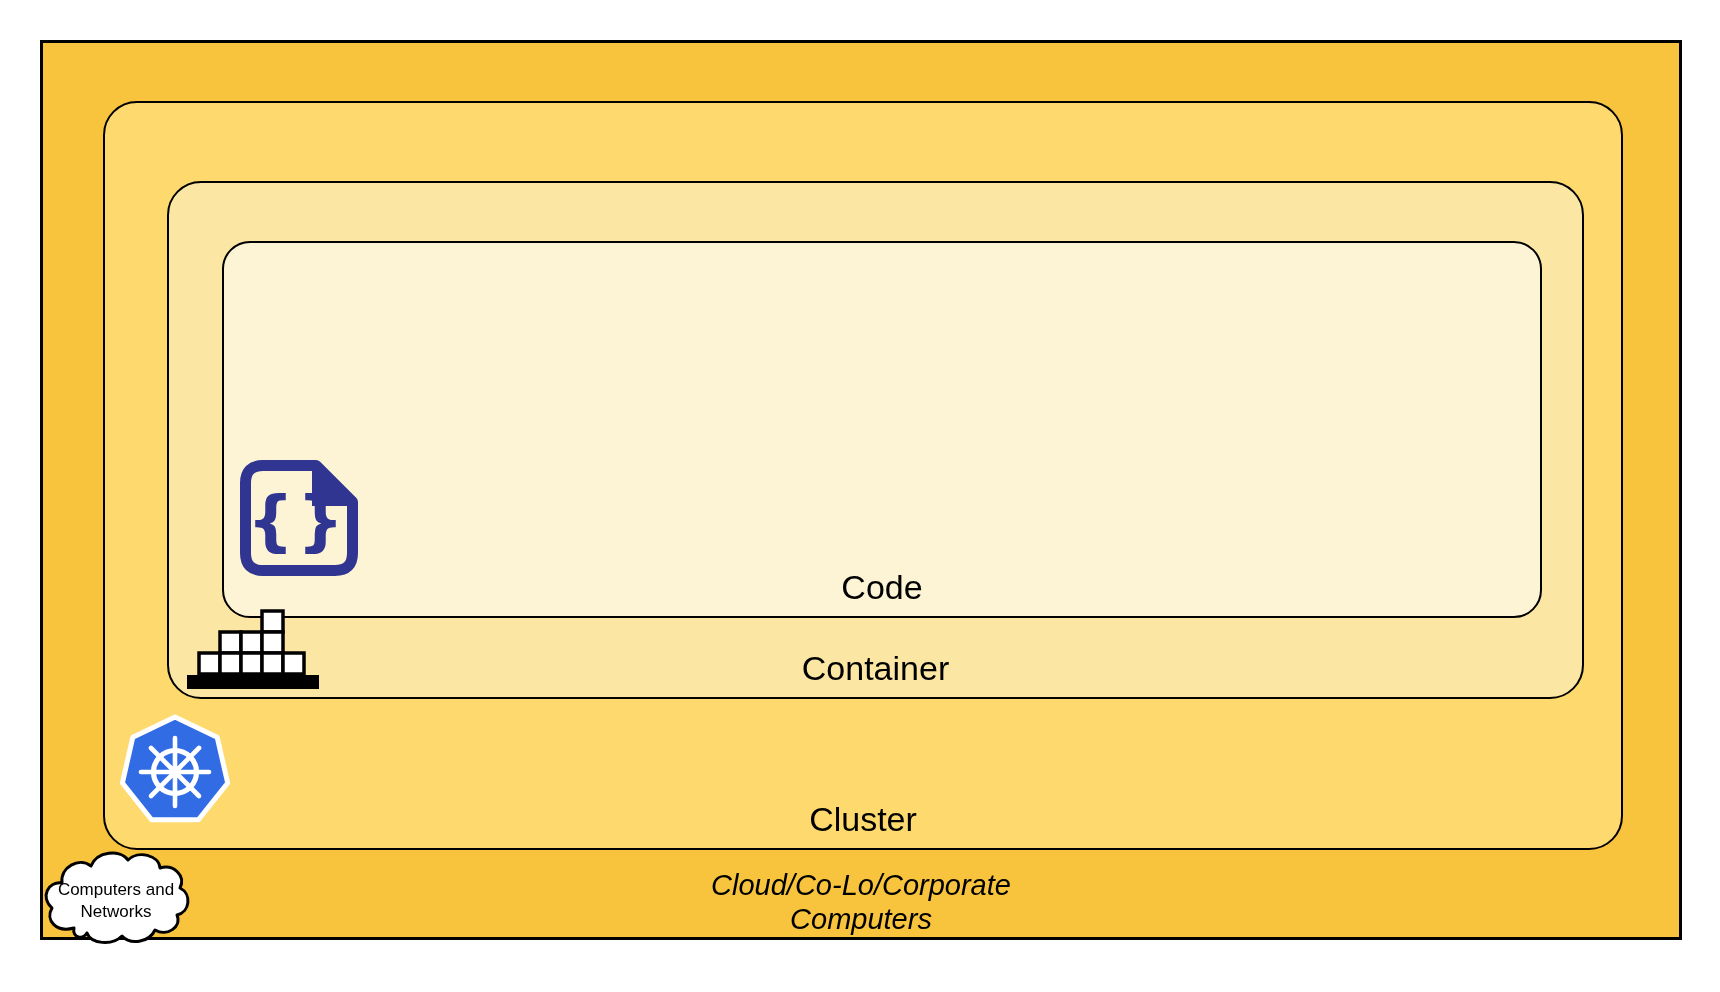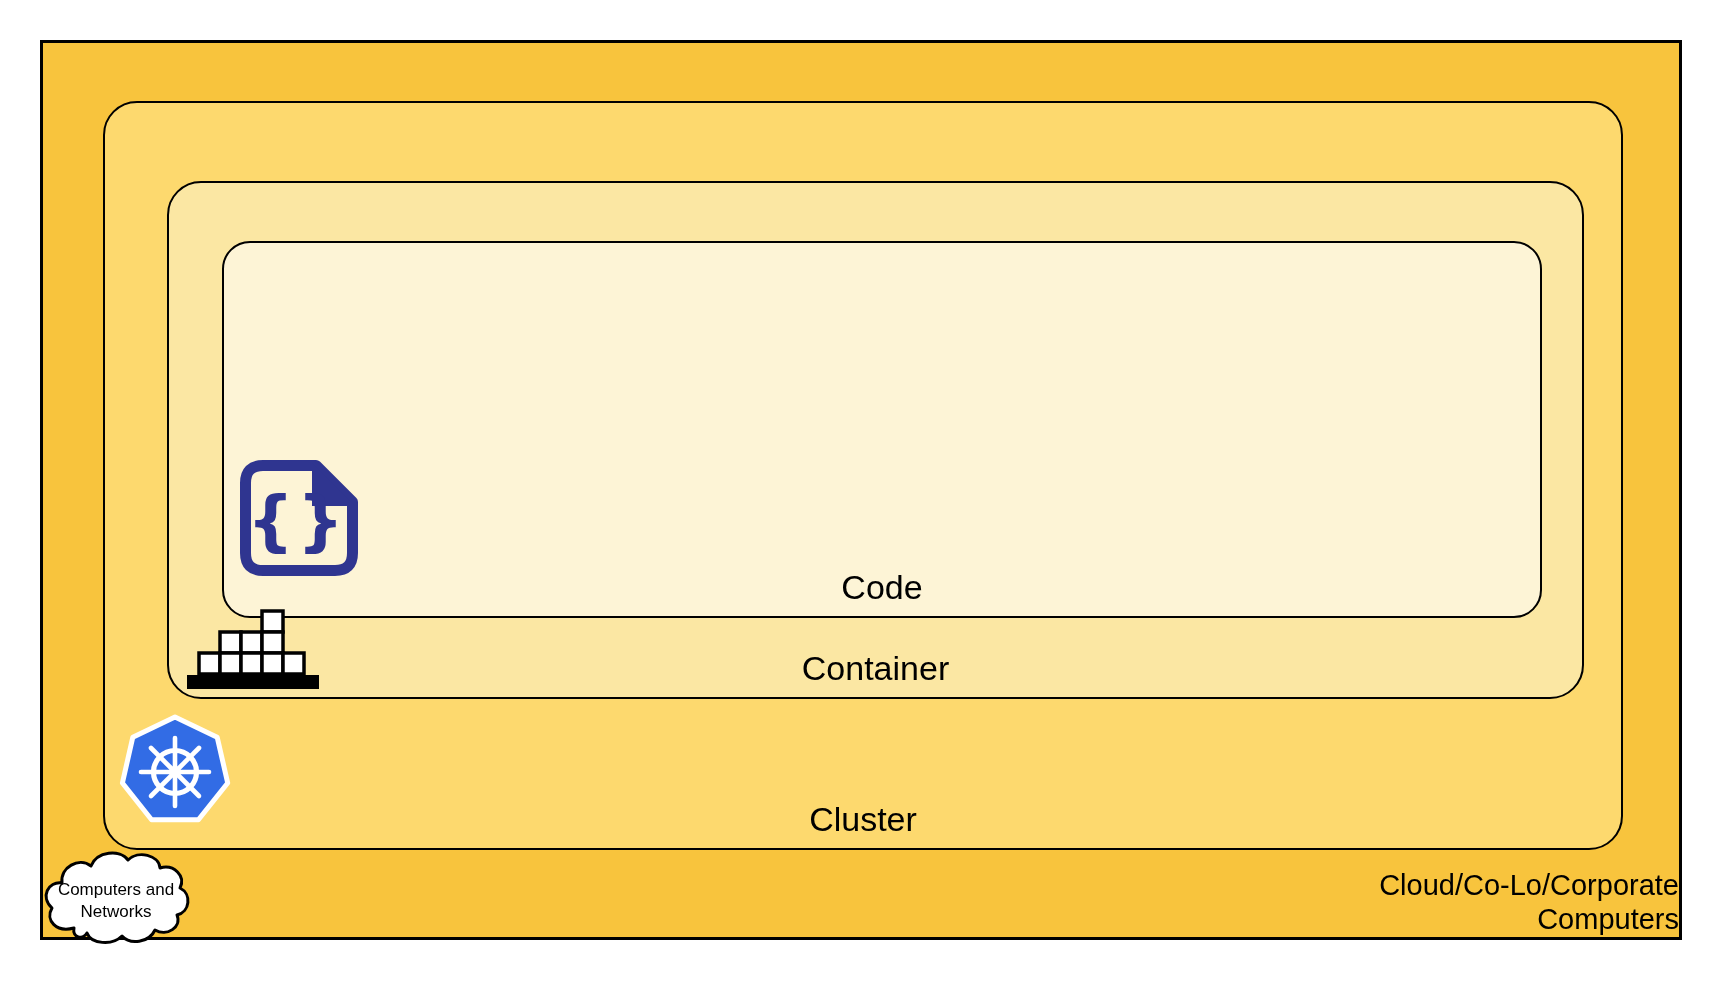--- a/index.html
+++ b/index.html
@@ -35,21 +35,21 @@
     text-align: center;
     font-size: 34px;
     line-height: 1.15;
     white-space: nowrap;
   }
   .code-label      { bottom: 9px; }
   .container-label { bottom: 9px; }
   .cluster-label   { bottom: 9px; }
   .datacenter-label {
     position: absolute; left: 0; right: 0; bottom: 1px;
-    text-align: right; font-size: 29px; line-height: 1.18;
+    text-align: center; font-size: 29px; line-height: 1.18; font-style: italic;
   }
   .icon { position: absolute; display: block; overflow: visible; }
   .code-file-icon      { left: 15px;  top: 216px; width: 120px; height: 118px; }
   .container-stack-icon{ left: 18px;  top: 424px; width: 132px; height: 84px; }
   .kubernetes-icon     { left: 17px;  top: 611px; width: 106px; height: 110px; }
   .cloud-callout       { left: 0px;   top: 806px; width: 148px; height: 98px; }
   .cloud-text { font-size: 17px; font-family: "Liberation Sans", sans-serif; }
 </style>
 </head>
 <body>

